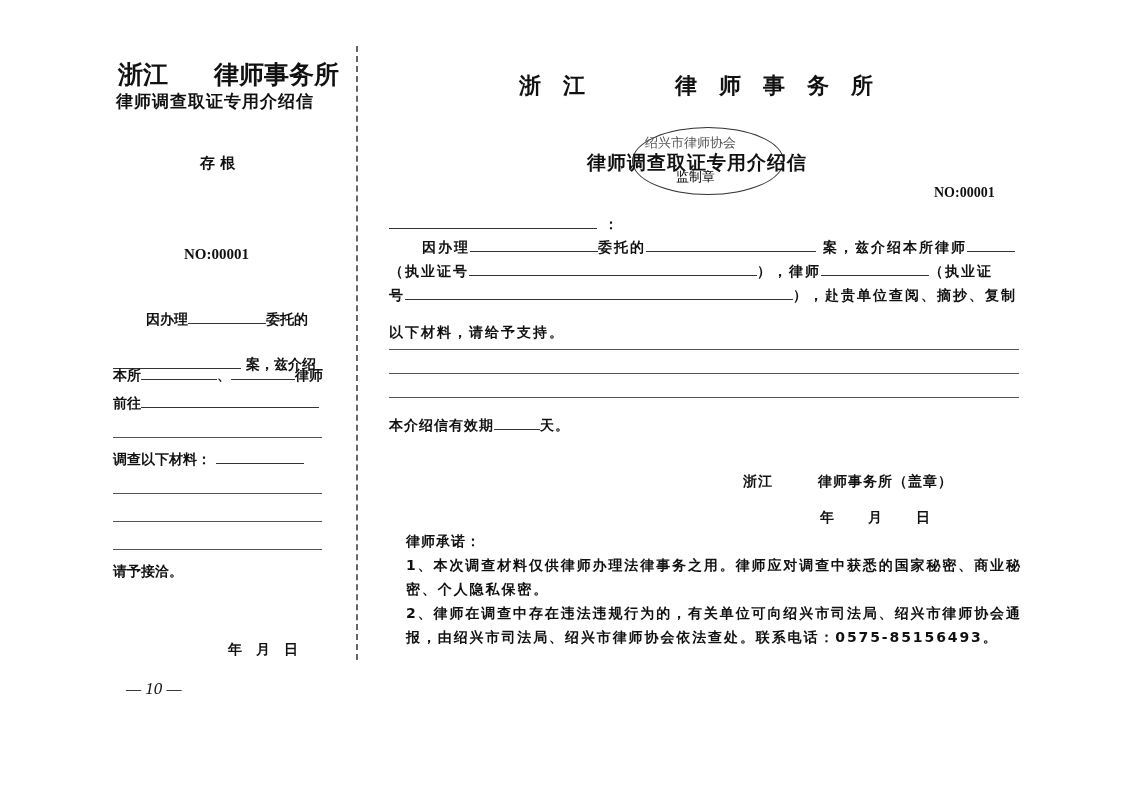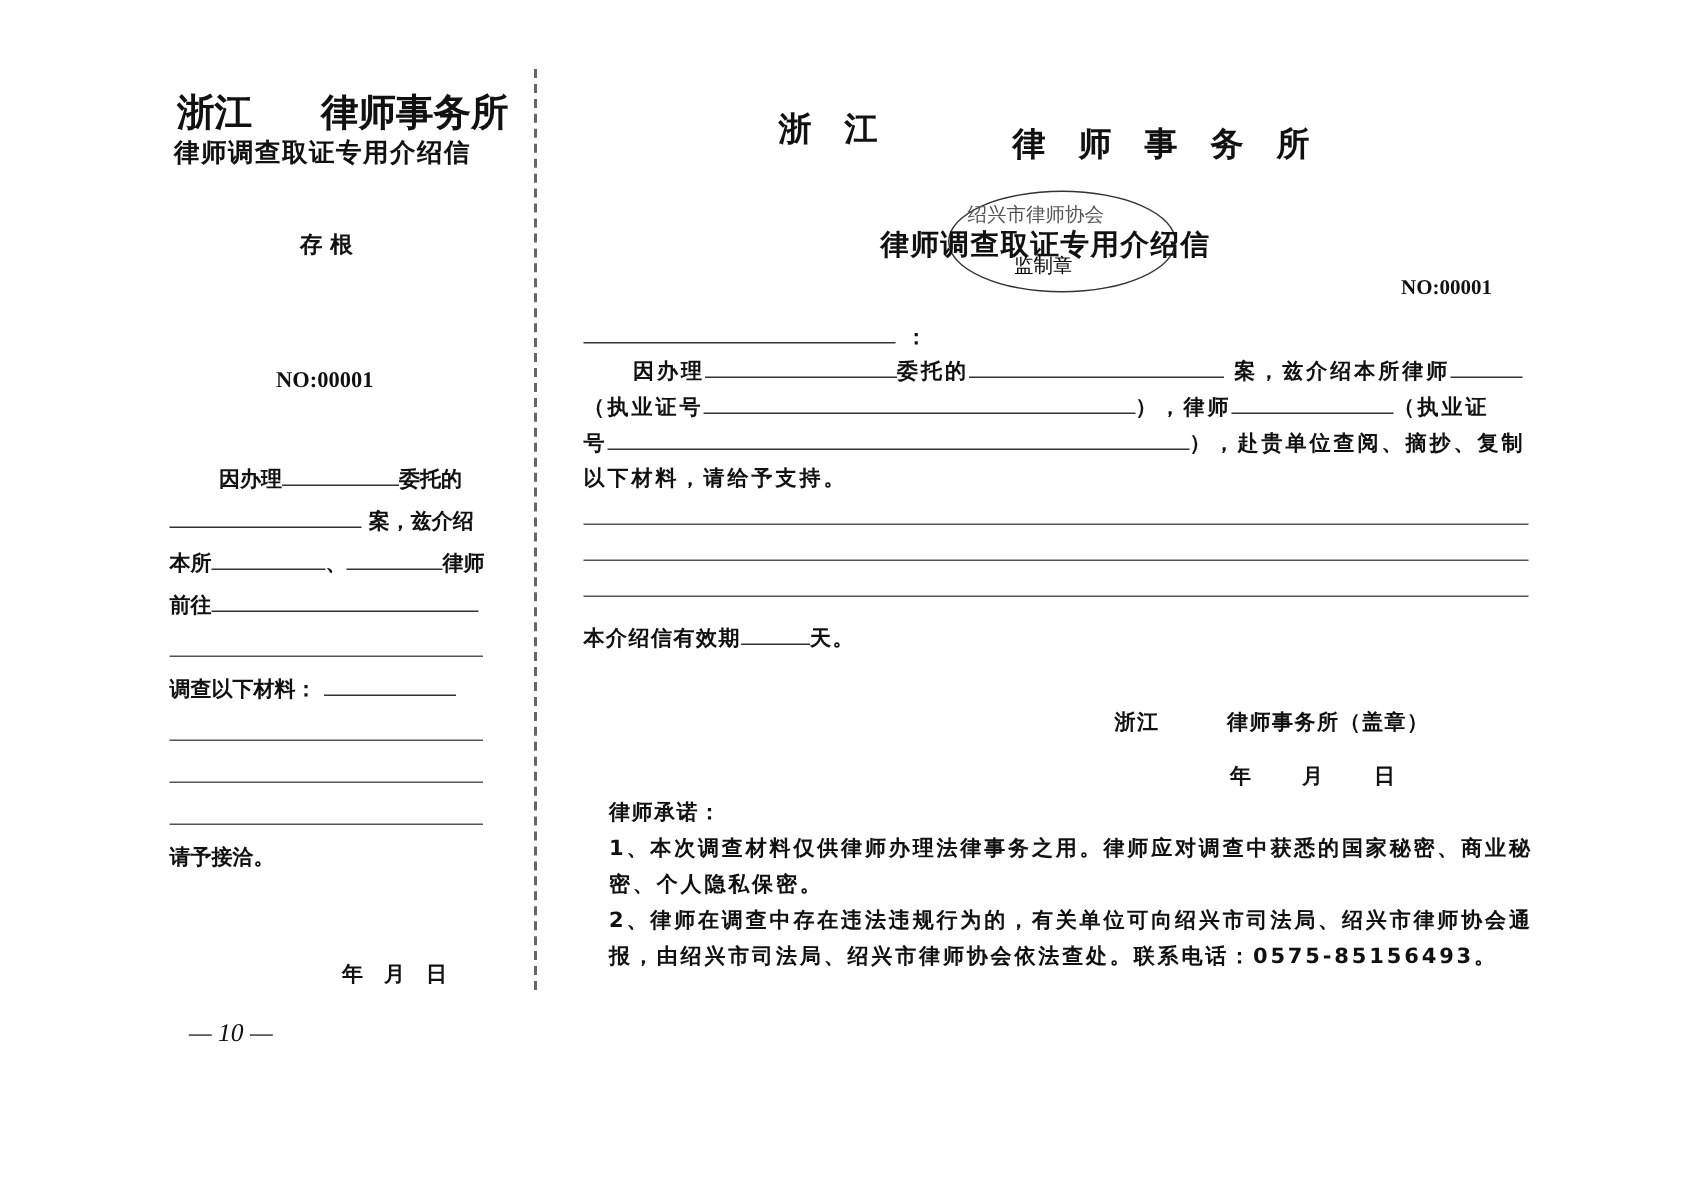--- a/index.html
+++ b/index.html
@@ -35,21 +35,21 @@
 <div>
   <div class="abs stub-title" style="left:118px; top:58px;">浙江</div>
   <div class="abs stub-title" style="left:214px; top:58px;">律师事务所</div>
   <div class="abs stub-sub" style="left:116px; top:90px;">律师调查取证专用介绍信</div>
   <div class="abs stub-text" style="left:200px; top:154px; font-size:15px;">存 根</div>
   <div class="abs stub-text serif" style="left:184px; top:246px; font-size:15px;">NO:00001</div>
 
   <div class="abs stub-text" style="left:146px; top:309px;text-align:center;">
     <span>因办理</span><span class="ul" style="width:78px;"></span><span>委托的</span>
   </div>
-  <div class="abs stub-text" style="left:113px; top:337px;">
+  <div class="abs stub-text" style="left:113px; top:354px;">
     <span class="ul" style="width:128px;"></span> <span>案，兹介绍</span>
   </div>
   <div class="abs stub-text" style="left:113px; top:365px;">
     <span>本所</span><span class="ul" style="width:76px;"></span><span>、</span><span class="ul" style="width:64px;"></span><span>律师</span>
   </div>
   <div class="abs stub-text" style="left:113px; top:393px;">
     <span>前往</span><span class="ul" style="width:178px;"></span>
   </div>
   <div class="hline" style="left:113px; top:437px; width:209px;"></div>
   <div class="abs stub-text" style="left:113px; top:449px;">
@@ -60,21 +60,21 @@
   <div class="hline" style="left:113px; top:549px; width:209px;"></div>
   <div class="abs stub-text" style="left:113px; top:563px;">请予接洽。</div>
   <div class="abs stub-text" style="left:228px; top:641px; word-spacing:6px;">年　月　日</div>
   <div class="abs serif" style="left:126px; top:679px; font-size:17px;font-style:italic;">— 10 —</div>
 </div>
 
 <div class="dash"></div>
 
 <div>
   <div class="abs main-title" style="left:519px; top:71px;">浙　江</div>
-  <div class="abs main-title" style="left:675px; top:81px;">律　师　事　务　所</div>
+  <div class="abs main-title" style="left:675px; top:71px;">律　师　事　务　所</div>
 
   <div class="stamp"></div>
   <div class="stamp-top">绍兴市律师协会</div>
   <div class="abs main-sub" style="left:587px; top:150px;">律师调查取证专用介绍信</div>
   <div class="stamp-bot">监制章</div>
 
   <div class="abs serif b" style="left:934px; top:185px; font-size:14px;">NO:00001</div>
 
   <div class="abs body-text" style="left:389px; top:214px;">
     <span class="ul" style="width:208px;"></span> <span>：</span>
@@ -82,21 +82,21 @@
 
   <div class="abs body-text" style="left:422px; top:237px;">
     <span>因办理</span><span class="ul" style="width:128px;"></span><span>委托的</span><span class="ul" style="width:170px;"></span> <span>案，兹介绍本所律师</span><span class="ul" style="width:48px;"></span>
   </div>
   <div class="abs body-text" style="left:389px; top:261px;">
     <span>（执业证号</span><span class="ul" style="width:288px;"></span><span>），律师</span><span class="ul" style="width:108px;"></span><span>（执业证</span>
   </div>
   <div class="abs body-text" style="left:389px; top:285px;">
     <span>号</span><span class="ul" style="width:388px;"></span><span>），赴贵单位查阅、摘抄、复制</span>
   </div>
-  <div class="abs body-text" style="left:389px; top:310px;text-align:center;">以下材料，请给予支持。</div>
+  <div class="abs body-text" style="left:389px; top:324px;text-align:center;">以下材料，请给予支持。</div>
 
   <div class="hline" style="left:389px; top:349px; width:630px;"></div>
   <div class="hline" style="left:389px; top:373px; width:630px;"></div>
   <div class="hline" style="left:389px; top:397px; width:630px;"></div>
 
   <div class="abs body-text" style="left:389px; top:415px; letter-spacing:1px;">
     <span>本介绍信有效期</span><span class="ul" style="width:46px;"></span><span>天。</span>
   </div>
 
   <div class="abs body-text" style="left:743px; top:473px; letter-spacing:1px;">浙江　　　律师事务所（盖章）</div>

